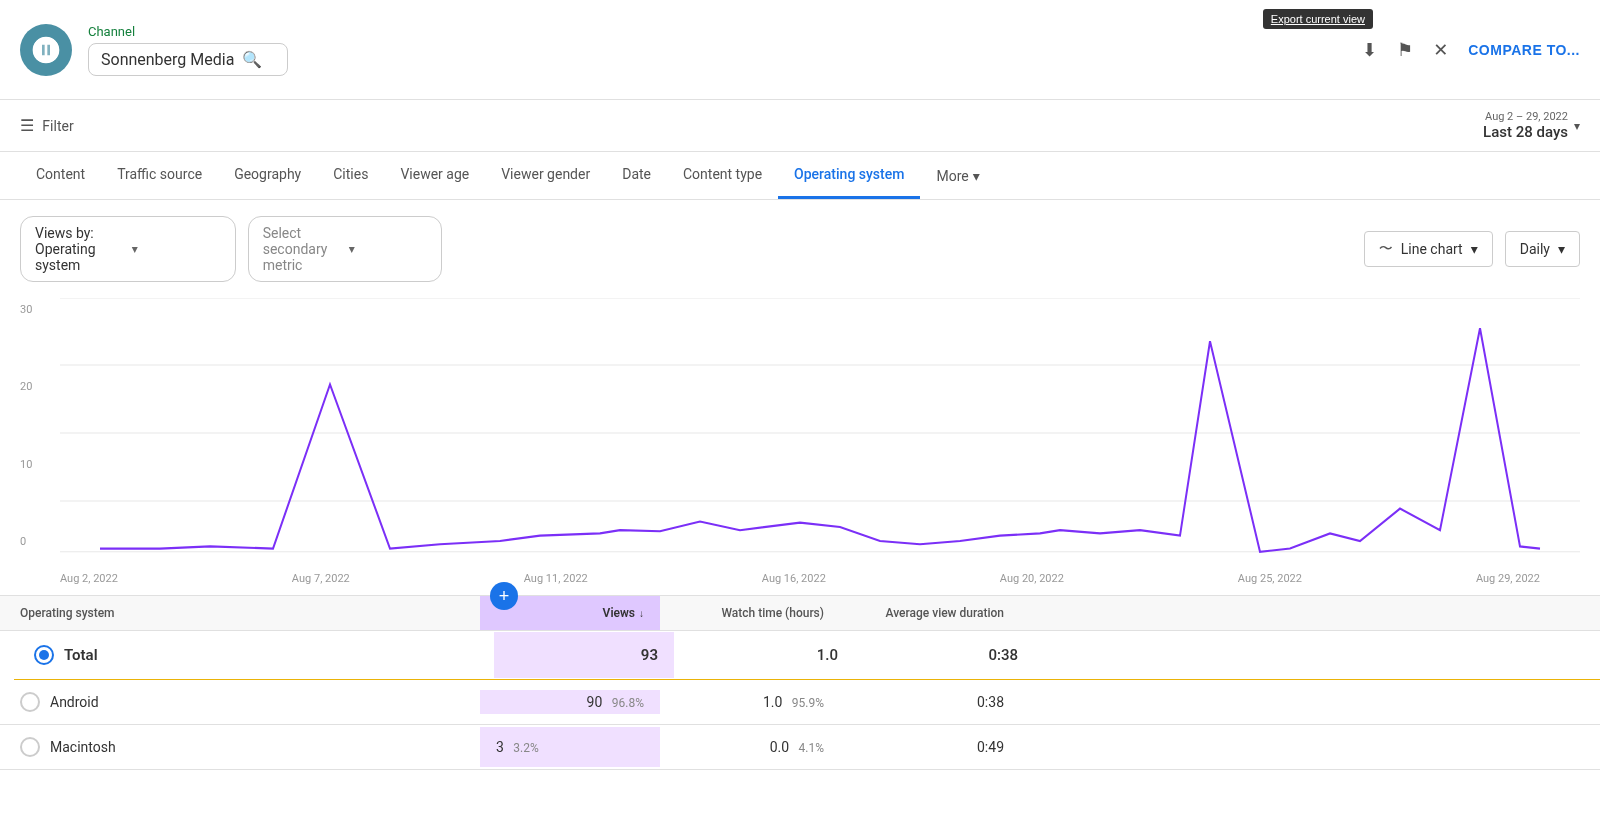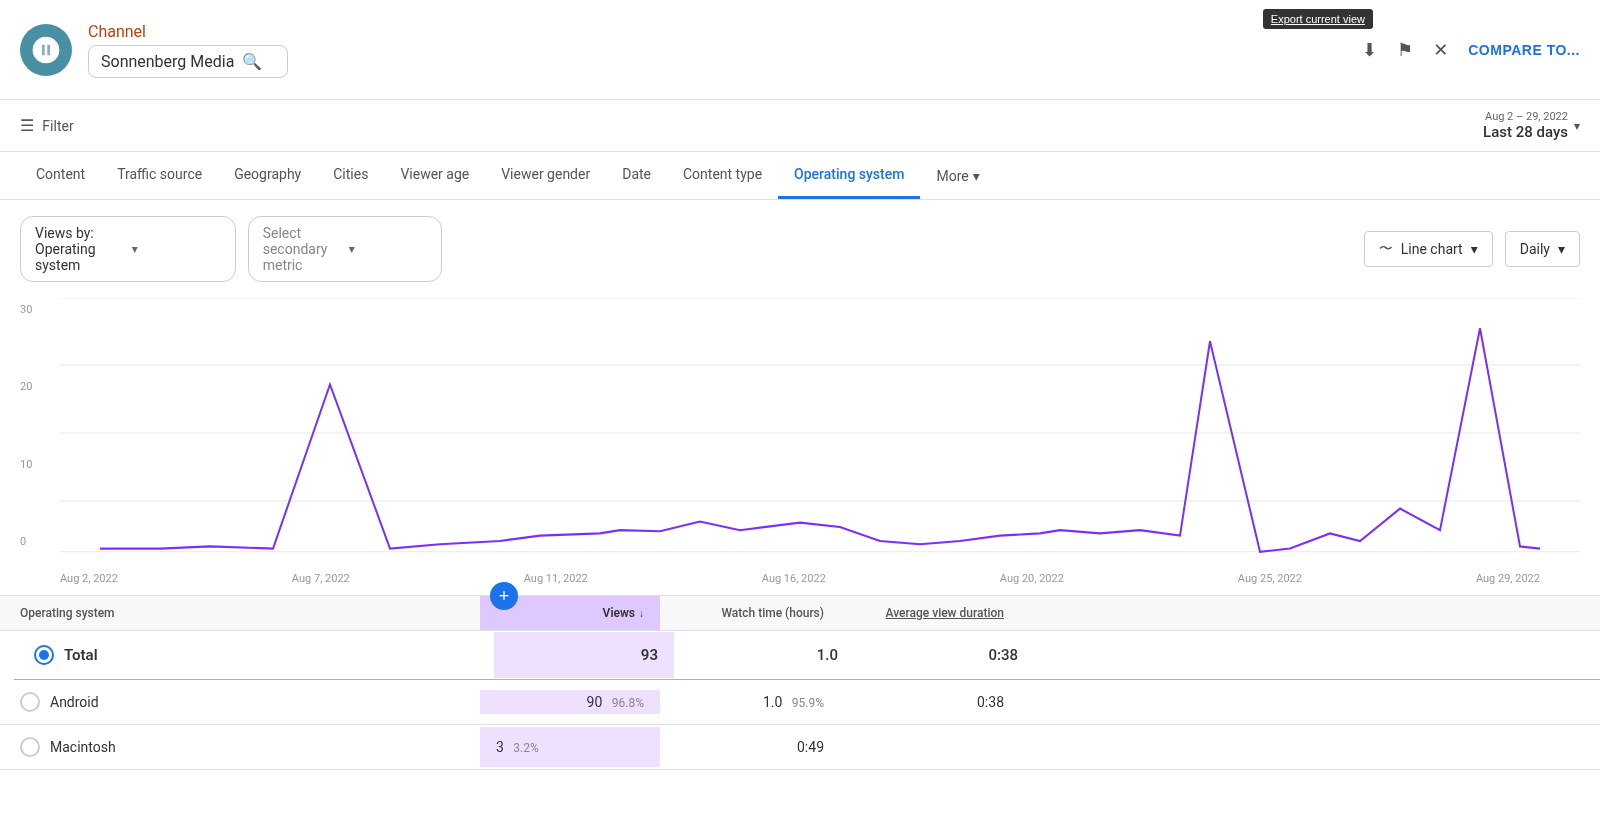--- a/index.html
+++ b/index.html
@@ -4,21 +4,21 @@
   <style>
     * { box-sizing: border-box; margin: 0; padding: 0; }
     body { font-family: 'Roboto', Arial, sans-serif; background: #fff; color: #333; font-size: 14px; overflow: hidden; }
 
     
     .header { display: flex; align-items: center; justify-content: space-between; padding: 12px 20px; border-bottom: 1px solid #e0e0e0; height: 100px; }
     .header-left { display: flex; align-items: center; gap: 16px; }
     .channel-logo { width: 52px; height: 52px; border-radius: 50%; background: #4a90a4; display: flex; align-items: center; justify-content: center; }
     .channel-logo svg { width: 32px; height: 32px; fill: white; }
     .channel-info { display: flex; flex-direction: column; gap: 4px; }
-    .channel-label { font-size: 16px; color: #c2410c; }
+    .channel-label { font-size: 13px; color: #15803d; }
     .channel-name-box { display: flex; align-items: center; border: 1px solid #ccc; border-radius: 8px; padding: 6px 12px; gap: 8px; min-width: 200px; }
     .channel-name { font-size: 16px; font-weight: 400; }
     .search-icon-sm { color: #666; font-size: 16px; }
     .header-right { display: flex; align-items: center; gap: 16px; }
     .header-icons { display: flex; align-items: center; gap: 12px; }
     .icon-btn { background: none; border: none; cursor: pointer; color: #555; font-size: 18px; padding: 4px; position: relative; }
     .export-tooltip { position: absolute; background: #333; color: #fff; font-size: 11px; padding: 4px 8px; border-radius: 3px; white-space: nowrap; bottom: 36px; right: 8px; text-decoration: underline; }
     .compare-btn { color: #1a73e8; font-weight: 600; font-size: 14px; letter-spacing: 0.5px; background: none; border: none; cursor: pointer; text-transform: uppercase; }
 
     
@@ -248,21 +248,21 @@
 
 <div class="table-section" style="position:relative;">
 
   <div style="display:grid; grid-template-columns: 480px 180px 180px 180px; border-bottom: 1px solid #e0e0e0; background:#f8f8f8;">
     <div style="padding:10px 20px; font-size:12px; color:#555; font-weight:500;">Operating system</div>
     <div style="padding:10px 16px; font-size:12px; color:#333; font-weight:600; text-align:right; background:#dfc8ff; display:flex; align-items:center; justify-content:flex-end; gap:4px;">
       <span>Views</span>
       <span style="font-size:10px;">↓</span>
     </div>
     <div style="padding:10px 16px; font-size:12px; color:#555; font-weight:500; text-align:right;">Watch time (hours)</div>
-    <div style="padding:10px 16px; font-size:12px; color:#555; font-weight:500; text-align:right;text-decoration:underline;">Average view duration</div>
+    <div style="padding:10px 16px; font-size:12px; color:#555; font-weight:500; text-align:right;">Average view duration</div>
   </div>
 
   <button class="plus-btn">+</button>
 
   <div style="display:grid; grid-template-columns: 480px 180px 180px 180px; border-bottom: 1px solid #eab308; align-items:center;margin-left:14px;">
     <div style="padding:14px 20px; display:flex; align-items:center; gap:10px; font-weight:600; font-size:15px;">
       <div class="radio-circle">
           <div class="radio-dot"></div>
         </div>
       <span>Total</span>
@@ -296,15 +296,19 @@
 
   <div style="display:grid; grid-template-columns: 480px 180px 180px 180px; border-bottom: 1px solid #e0e0e0; align-items:center;">
     <div style="padding:12px 20px; display:flex; align-items:center; gap:10px;">
       <div class="radio-empty"></div>
       <span>Macintosh</span>
     </div>
     <div style="padding:12px 16px; text-align:left; background:#f0e0ff;">
       <span>3</span>
       <span style="font-size:12px; color:#888; margin-left:6px;">3.2%</span>
     </div>
+    <div style="padding:12px 16px; text-align:right;">
+      <span>0.0</span>
+      <span style="font-size:12px; color:#888; margin-left:6px;">4.1%</span>
+    </div>
     <div style="padding:12px 16px; text-align:right;">0:49</div>
   </div>
 </div>
 
 </body></html>

